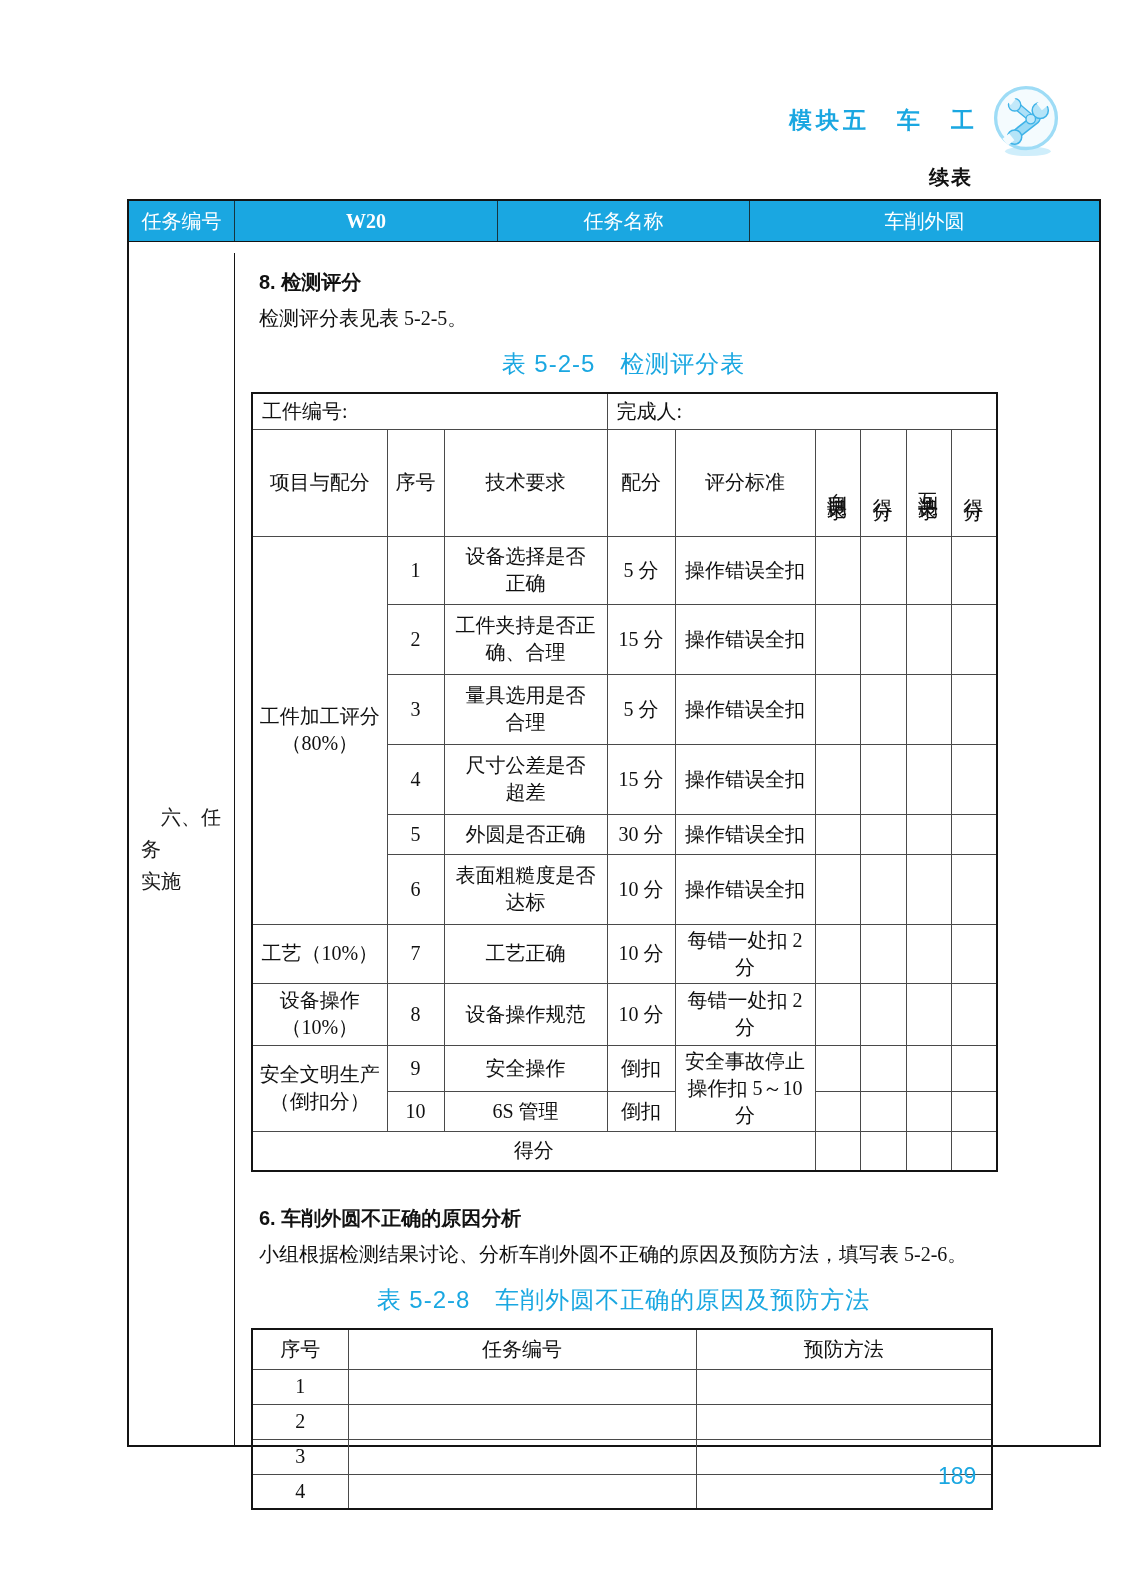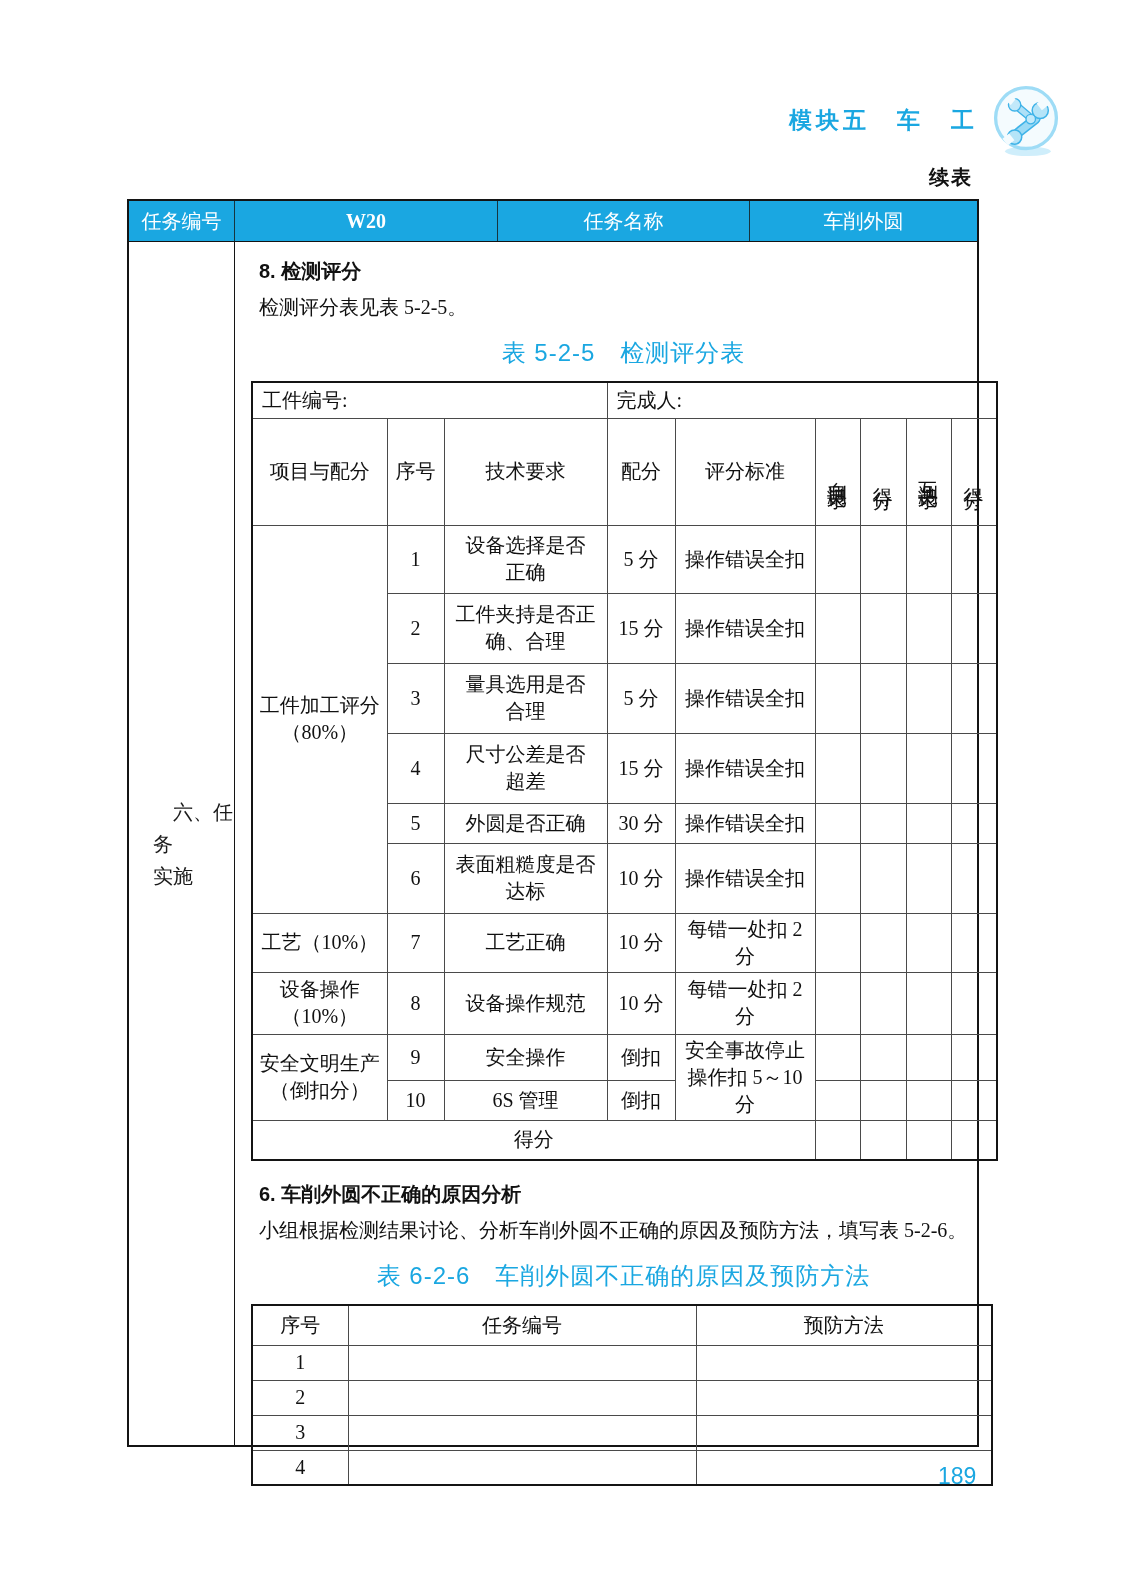--- a/index.html
+++ b/index.html
@@ -26,52 +26,52 @@
     position:absolute;top:164px;left:929px;
     font-size:20px;font-weight:bold;color:#111;letter-spacing:2px;
   }
   .page-number{
     position:absolute;top:1463px;left:938px;
     font-family:"Liberation Sans", sans-serif;
     font-size:23px;color:#1aa7e1;
   }
   
   .outer{
-    position:absolute;left:127px;top:199px;width:852px;height:1248px;
+    position:absolute;left:127px;top:199px;width:974px;height:1248px;
     border:2.5px solid #141414;box-sizing:border-box;
-    display:flex;flex-direction:column;
+    display:flex;flex-direction:column;gap:11px;
   }
   .banner{
     display:flex;height:41px;flex:0 0 41px;background:#1aa7e1;
     border-bottom:1.5px solid #141414;box-sizing:border-box;
   }
   .banner-cell{
     display:flex;align-items:center;justify-content:center;
     color:#ffffff;font-size:20px;box-sizing:border-box;
     border-right:1.5px solid #16353f;
   }
   .banner-cell:last-child{border-right:none;}
   .bc1{width:106px;}.bc2{width:263px;font-weight:bold;}.bc3{width:252px;}.bc4{flex:1;}
   .outer-body{display:flex;flex:1;min-height:0;}
   .side-cell{
     width:106px;flex:0 0 106px;border-right:1.5px solid #141414;box-sizing:border-box;
     display:flex;align-items:center;justify-content:flex-start;
   }
   .side-label{
     font-size:20px;line-height:1.6;white-space:pre-line;
-    padding-left:24px;
+    padding-left:12px;
   }
   .content-cell{flex:1;position:relative;min-width:0;}
   
   .sec-heading{
     font-family:"Liberation Sans", sans-serif;
     font-weight:bold;font-size:20px;color:#111;
     margin:16px 0 0 24px;
   }
-  .sec-heading.second{margin-top:20px;}
+  .sec-heading.second{margin-top:33px;}
   .sec-intro{
     font-size:20px;color:#111;margin:8px 0 0 24px;line-height:1.4;
   }
   .table-caption{
     width:745px;margin:16px 0 0 16px;text-align:center;
     font-family:"Liberation Sans", sans-serif;
     font-weight:normal;font-size:24px;color:#1aa7e1;letter-spacing:1px;
   }
   
   table.grid{
@@ -303,21 +303,21 @@
             <td></td>
                 <td></td>
                 <td></td>
                 <td></td>
           </tr>
         </tbody>
           </table>
 
         <div class="sec-heading second">6. 车削外圆不正确的原因分析</div>
         <div class="sec-intro">小组根据检测结果讨论、分析车削外圆不正确的原因及预防方法，填写表 5-2-6。</div>
-        <div class="table-caption">表 6-2-6　车削外圆不正确的原因及预防方法</div>
+        <div class="table-caption">表 5-2-8　车削外圆不正确的原因及预防方法</div>
 
         <table class="grid cause">
           <colgroup>
             <col style="width:96px">
               <col style="width:348px">
               <col style="width:296px">
           </colgroup>
           <tbody>
               <tr class="c-head">
             <td>序号</td>

